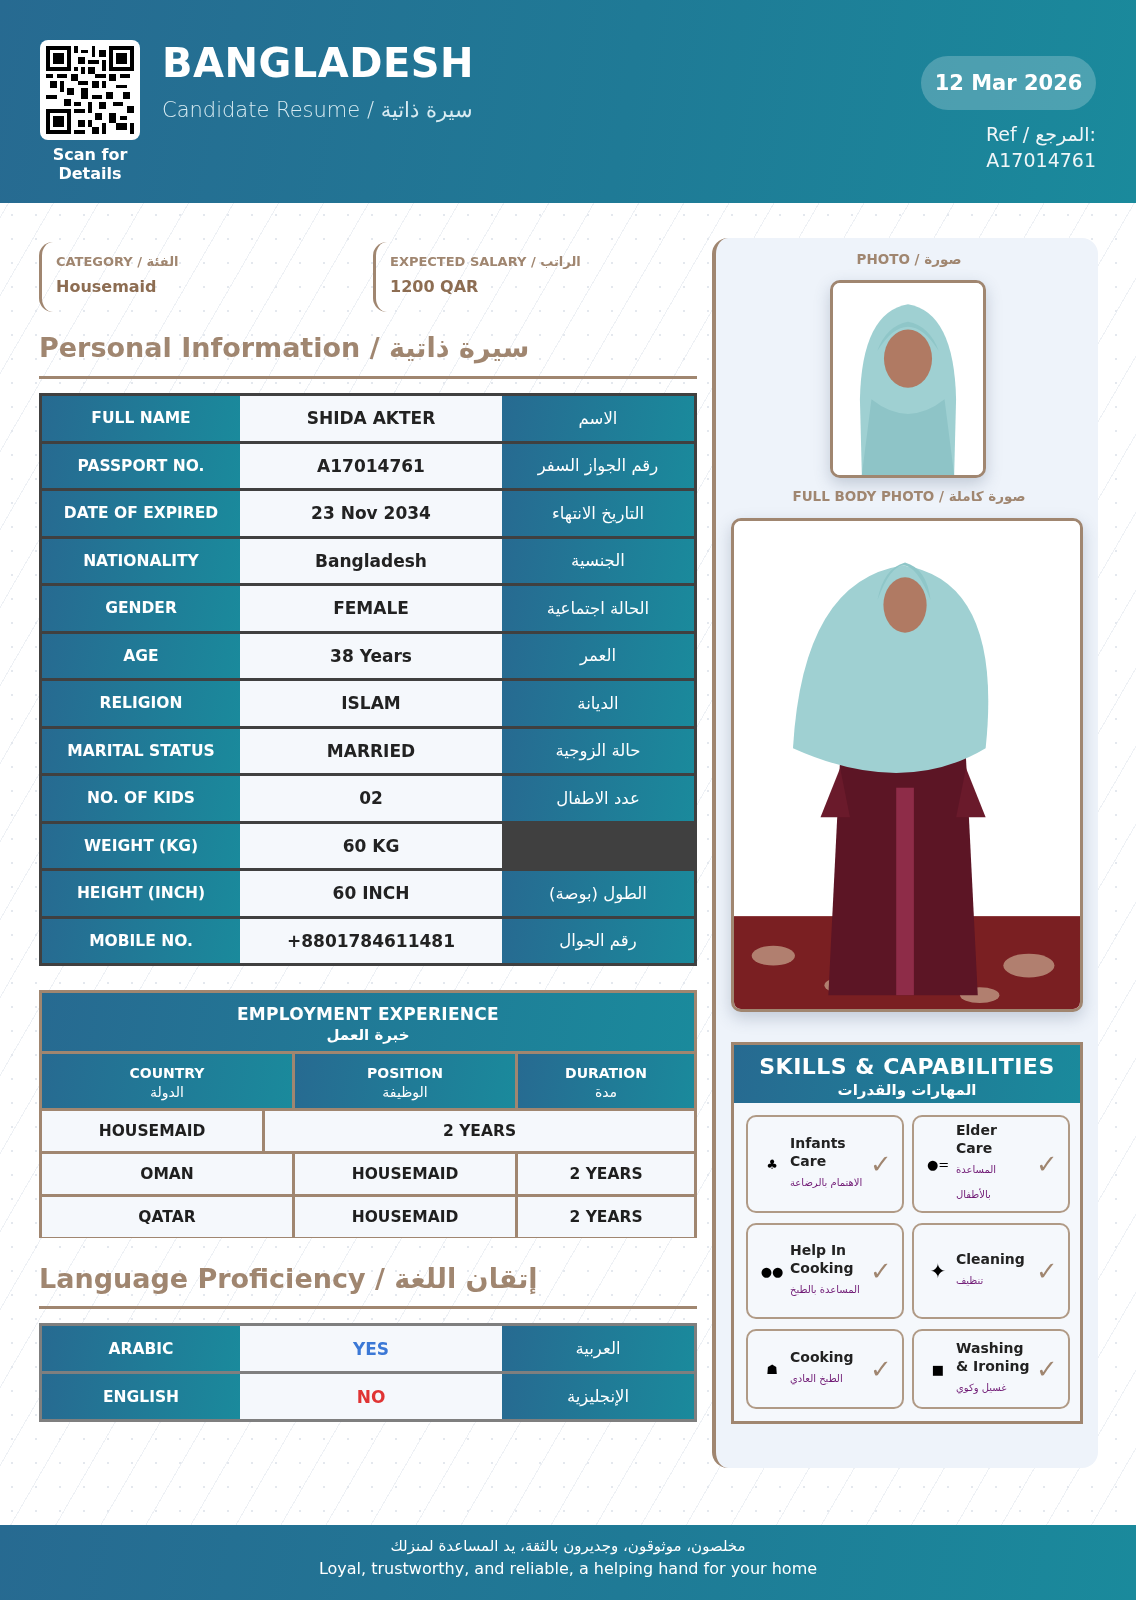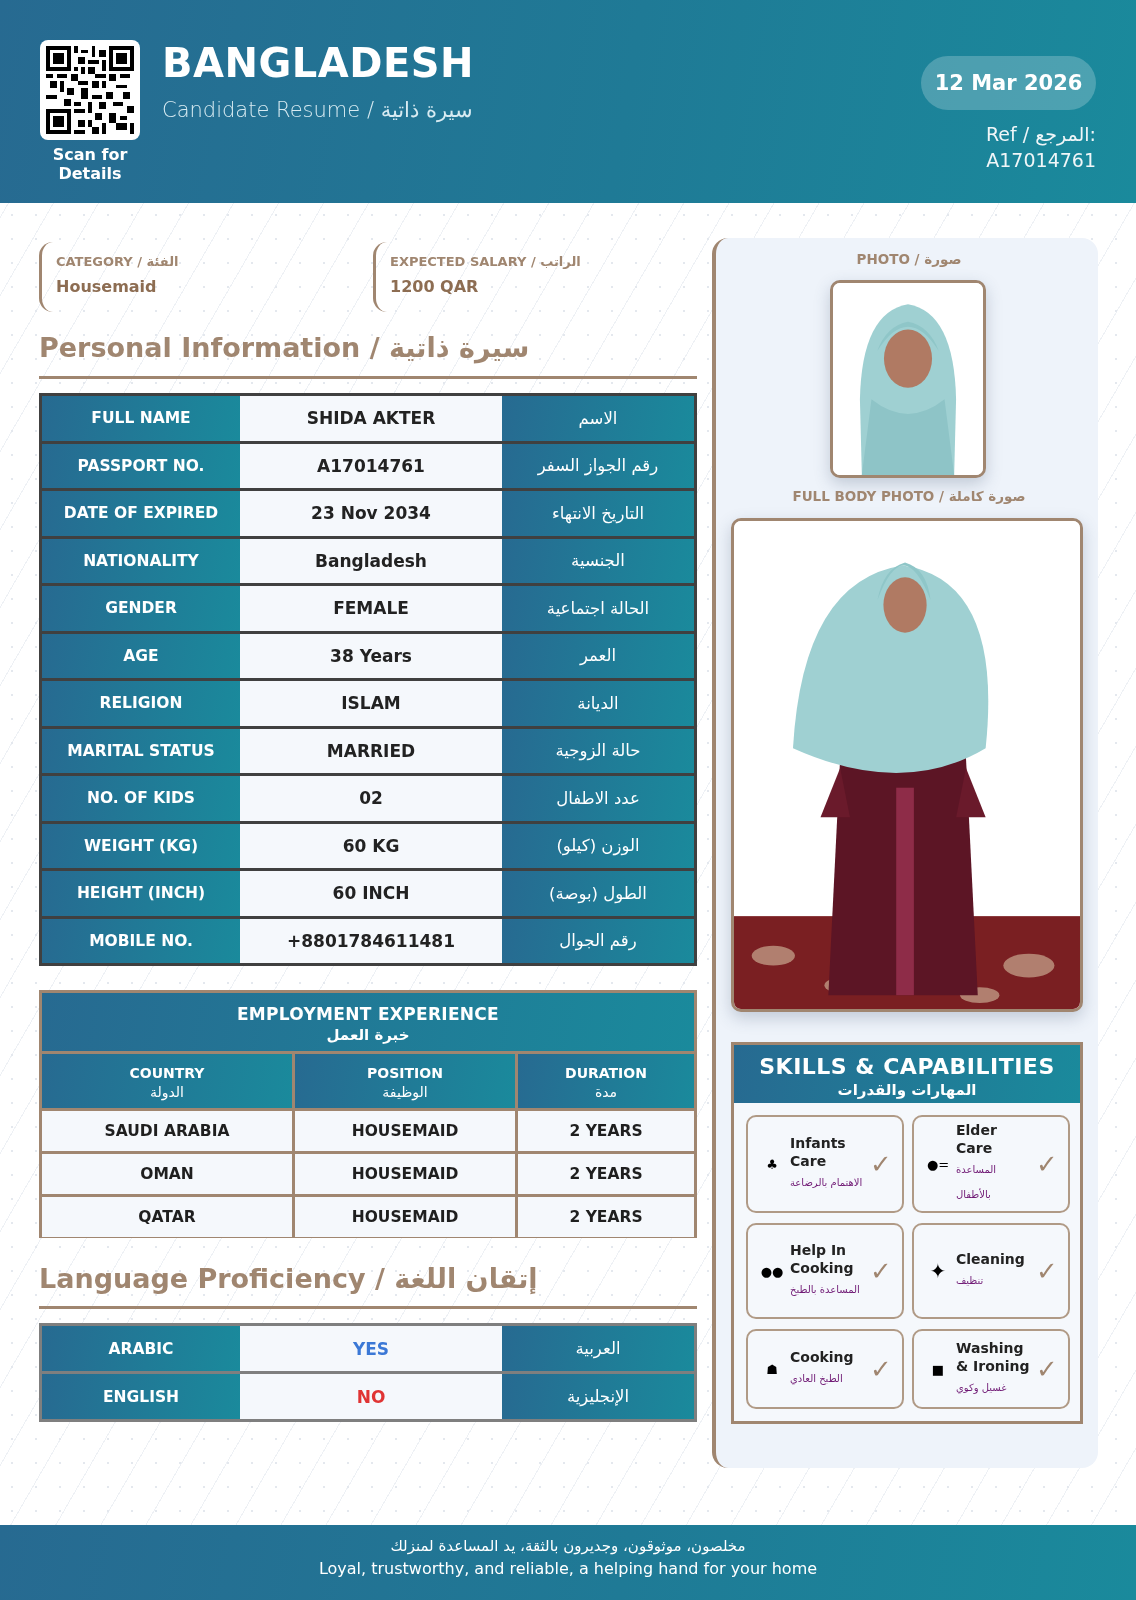--- a/index.html
+++ b/index.html
@@ -295,21 +295,20 @@
     <div class="pcell-ar">حالة الزوجية</div>
   </div>
   <div class="prow">
     <div class="pcell-label">NO. OF KIDS</div>
     <div class="pcell-val">02</div>
     <div class="pcell-ar">عدد الاطفال</div>
   </div>
   <div class="prow">
     <div class="pcell-label">WEIGHT (KG)</div>
     <div class="pcell-val">60 KG</div>
-    <div class="pcell-ar">الوزن (كيلو)</div>
   </div>
   <div class="prow">
     <div class="pcell-label">HEIGHT (INCH)</div>
     <div class="pcell-val">60 INCH</div>
     <div class="pcell-ar">الطول (بوصة)</div>
   </div>
   <div class="prow">
     <div class="pcell-label">MOBILE NO.</div>
     <div class="pcell-val">+8801784611481</div>
     <div class="pcell-ar">رقم الجوال</div>
@@ -329,21 +328,20 @@
     <div class="e-col w2">
       <div class="c1">POSITION</div>
       <div class="c2">الوظيفة</div>
     </div>
     <div class="e-col w3">
       <div class="c1">DURATION</div>
       <div class="c2">مدة</div>
     </div>
   </div>
   <div class="e-row">
-    <div class="e-cell w1">SAUDI ARABIA</div>
     <div class="e-cell w2">HOUSEMAID</div>
     <div class="e-cell w3">2 YEARS</div>
   </div>
   <div class="e-row">
     <div class="e-cell w1">OMAN</div>
     <div class="e-cell w2">HOUSEMAID</div>
     <div class="e-cell w3">2 YEARS</div>
   </div>
   <div class="e-row">
     <div class="e-cell w1">QATAR</div>

